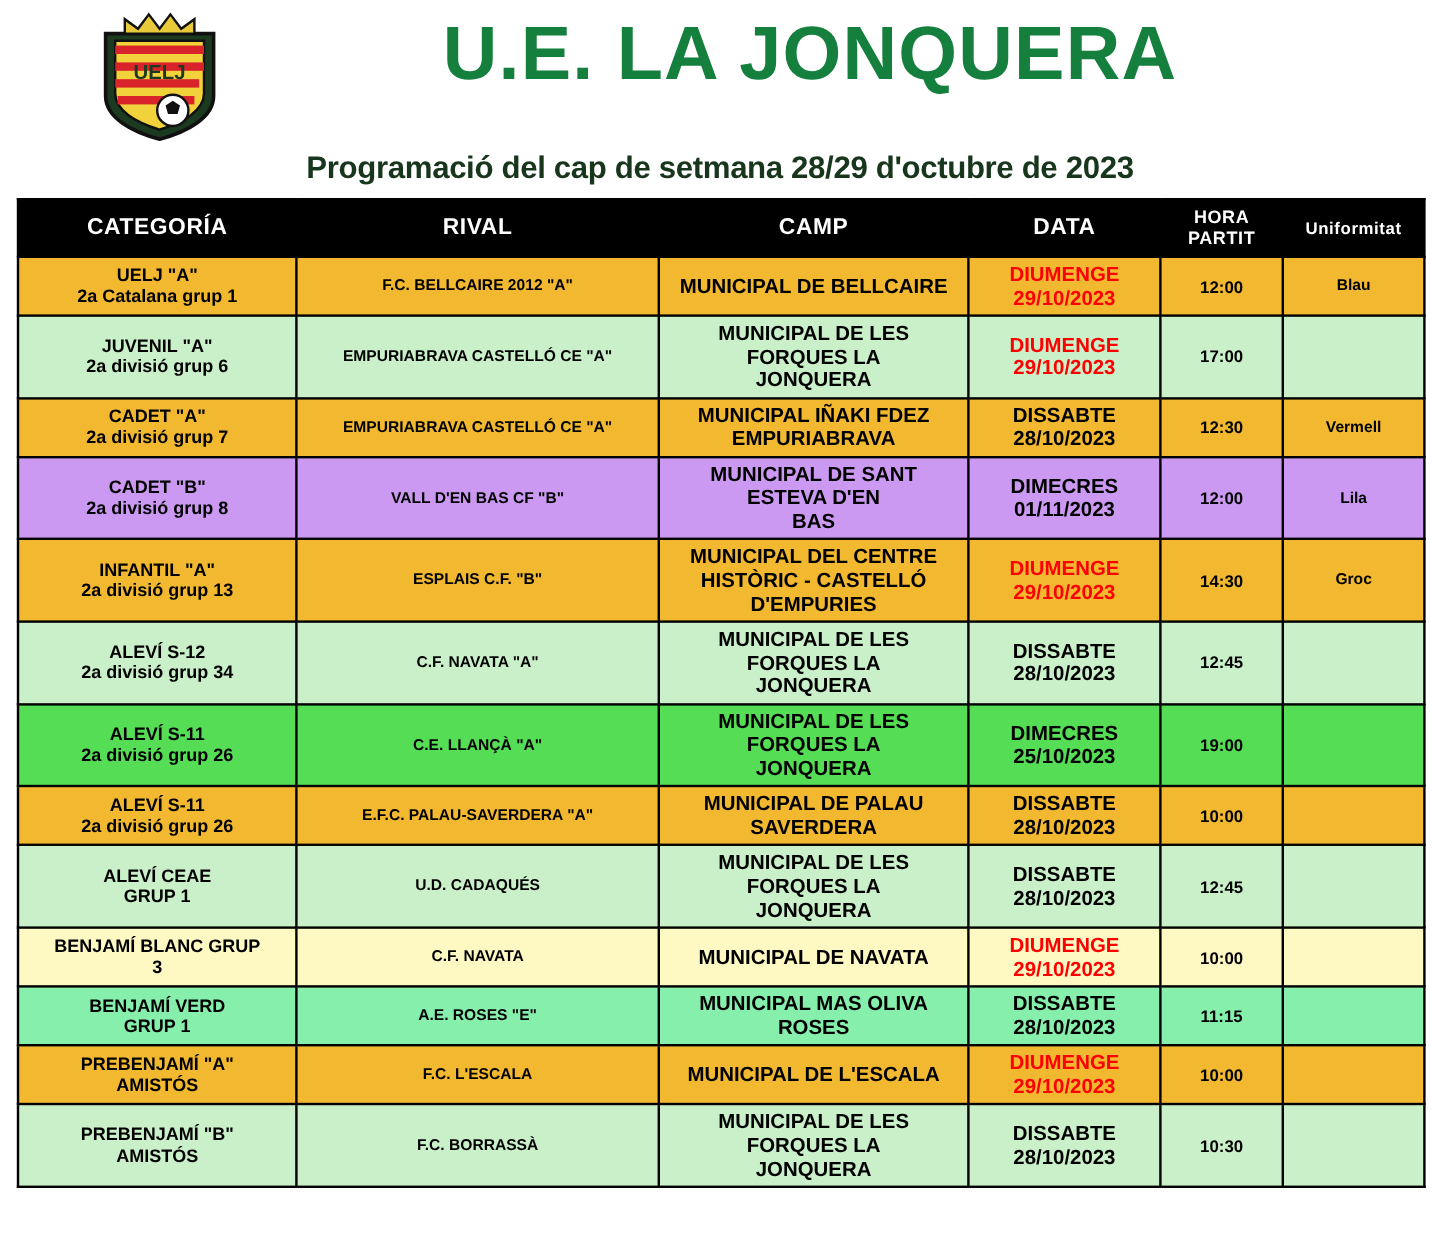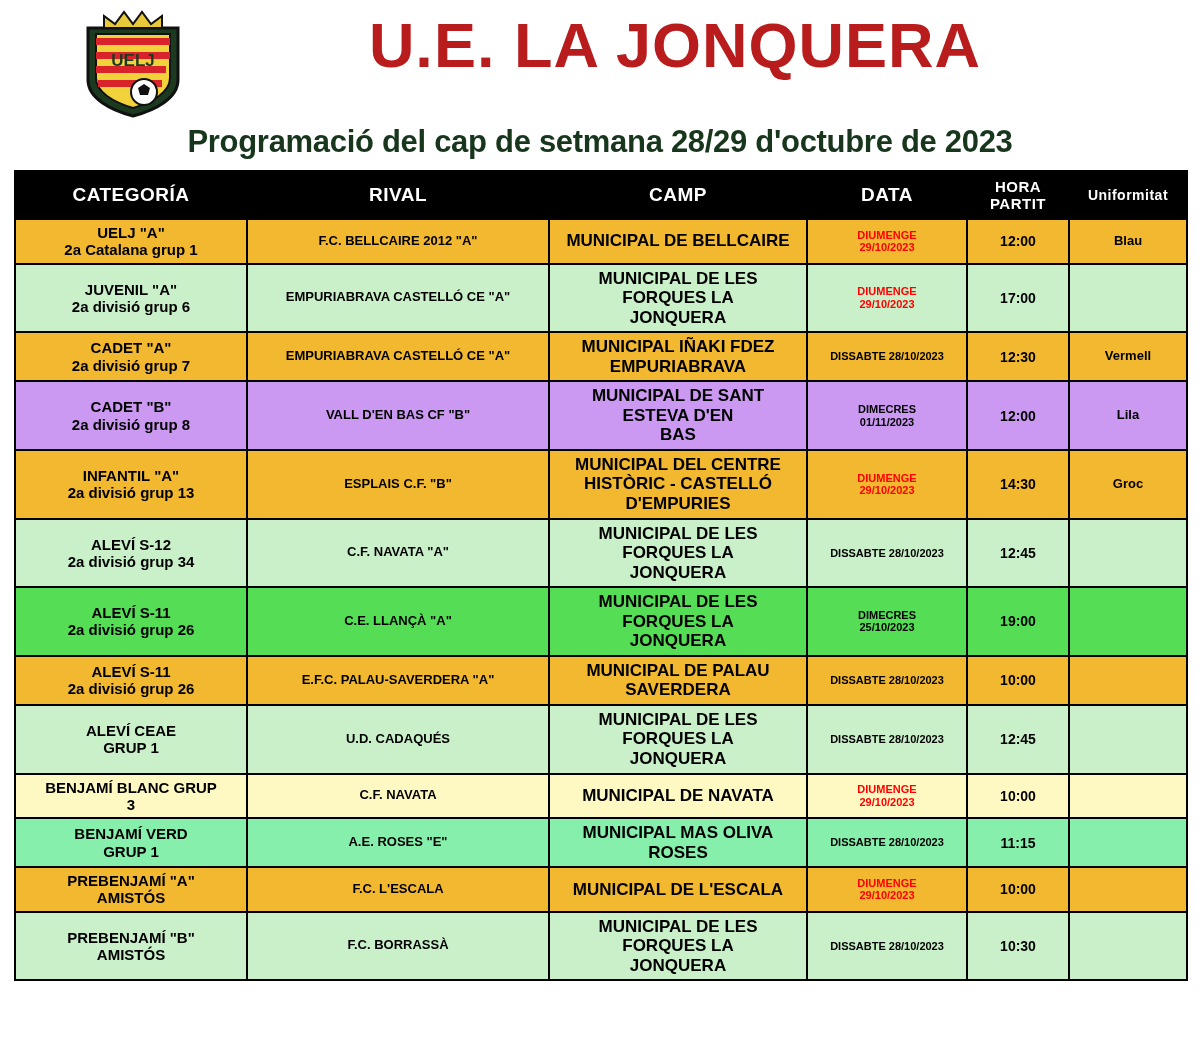--- a/index.html
+++ b/index.html
@@ -35,27 +35,27 @@
   }
   .club-title {
     position: absolute;
     left: 200px;
     top: 14px;
     width: 950px;
     text-align: center;
     font-size: 63px;
     font-weight: bold;
     letter-spacing: 1px;
-    color: #b91c1c;
+    color: #15803d;
     font-family: "Liberation Sans", sans-serif;
     line-height: 1.0;
   }
   .subtitle {
     text-align: center;
-    font-size: 31px;
+    font-size: 26px;
     font-weight: bold;
     color: #17361c;
     margin: 0 0 10px 0;
     letter-spacing: -0.3px;
   }
 
   
   .table-wrap {
     padding: 0 14px;
     box-sizing: border-box;
@@ -100,21 +100,21 @@
   }
   td.rival {
     font-size: 13px;
     padding: 4px 4px;
   }
   td.camp {
     font-size: 17px;
     padding: 4px 8px;
   }
   td.data {
-    font-size: 11px;
+    font-size: 17px;
     padding: 4px 2px;
     margin-left: 16px;
   }
   td.hora {
     font-size: 14px;
   }
   td.unif {
     font-size: 13px;
   }
   .dataline1 { display: block; }

